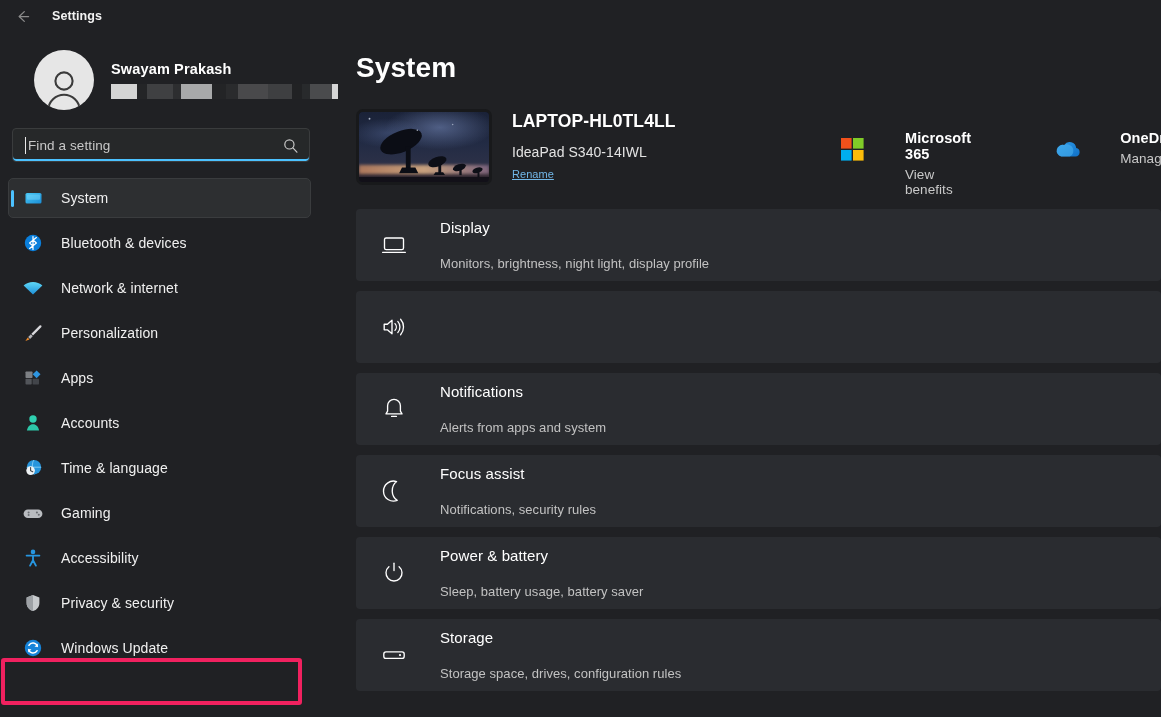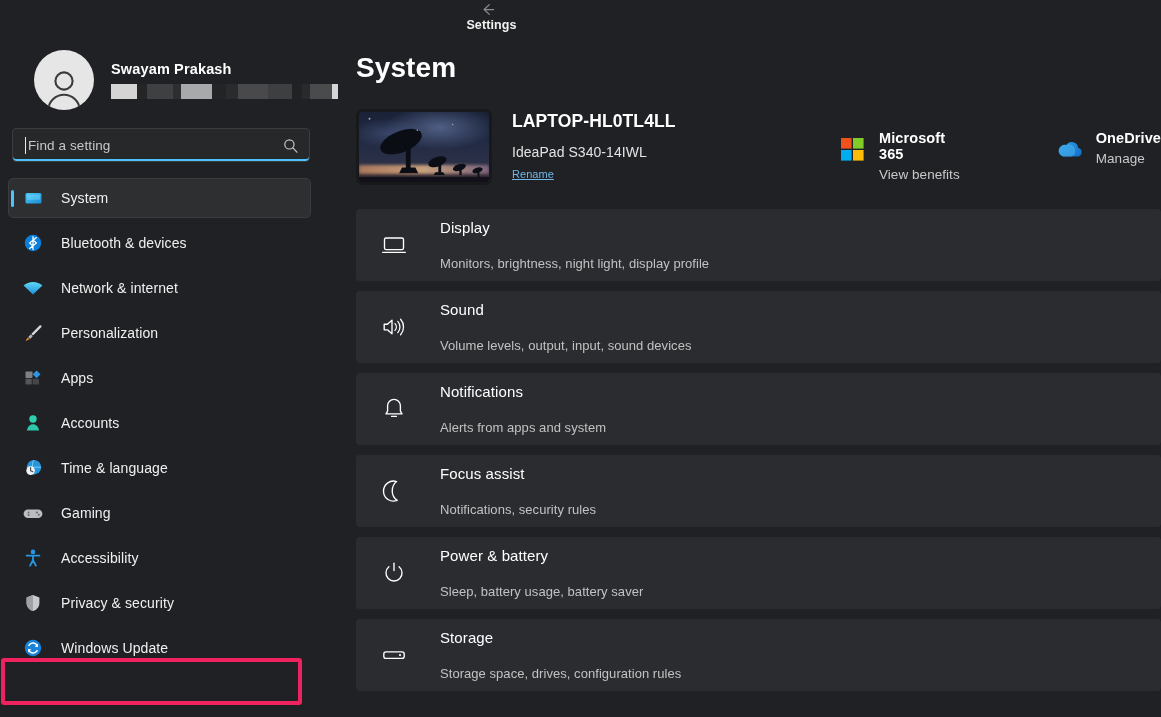--- a/index.html
+++ b/index.html
@@ -9,21 +9,21 @@
     font-family: "Liberation Sans", sans-serif;
     overflow: hidden;
     color: #ffffff;
     -webkit-font-smoothing: antialiased;
   }
   #app { position: relative; width: 1161px; height: 717px; display: flex; }
 
   
   #titlebar {
     position: absolute; top: 0; left: 0; width: 971px; height: 32px;
-    display: flex; align-items: center; z-index: 6; flex-direction: column;
+    display: flex; align-items: center; z-index: 6;
   }
   #back-btn {
     width: 34px; height: 30px; margin-left: 6px;
     display: flex; align-items: center; justify-content: center;
     border-radius: 4px;
   }
   #back-btn svg { display: block; }
   #win-title {
     font-size: 12.5px; font-weight: bold; color: #f2f2f2;
     margin-left: 12px; letter-spacing: .1px;
@@ -142,21 +142,21 @@
   #rename-link {
     font-size: 11px; color: #71b7e8; margin-top: 8px;
     display: inline-block; letter-spacing: .05px;
   }
 
   
   #services {
     position: absolute; top: 130px; left: 500px;
     display: flex; align-items: flex-start; gap: 82px;
   }
-  .service { display: flex; align-items: flex-start; }
+  .service { display: flex; align-items: flex-start; gap: 26px; }
   .service-icon {
     width: 28px; height: 28px; flex: 0 0 28px; margin-top: 5px;
     display: flex; align-items: center; justify-content: center;
   }
   .service-text { margin-left: 13px; }
   .service-title { font-size: 14.5px; font-weight: bold; color: #ffffff; letter-spacing: .1px; }
   .service-sub { font-size: 13.5px; color: #c9c9c9; margin-top: 5px; letter-spacing: .05px; }
 
   
   #cards { margin: 24px 0 0 18px; }
@@ -457,24 +457,20 @@
         </div>
       </div>
 
       <div class="card">
         <div class="card-icon">
           <svg width="26" height="26" viewBox="0 0 26 26" aria-hidden="true">
             <path d="M3.2 10.2h3.2L11 6.2v13.6l-4.6-4H3.2z" fill="none" stroke="#ffffff" stroke-width="1.35" stroke-linejoin="round"></path>
             <path d="M14 9.6a5 5 0 0 1 0 6.8M16.8 7.4a8.4 8.4 0 0 1 0 11.2M19.6 5.3a11.6 11.6 0 0 1 0 15.4" fill="none" stroke="#ffffff" stroke-width="1.3" stroke-linecap="round"></path>
           </svg>
         </div>
-        <div class="card-text">
-          <div class="card-title">Sound</div>
-          <div class="card-sub">Volume levels, output, input, sound devices</div>
-        </div>
       </div>
 
       <div class="card">
         <div class="card-icon">
           <svg width="26" height="26" viewBox="0 0 26 26" aria-hidden="true">
             <path d="M13 3.4a6.4 6.4 0 0 0-6.4 6.4v5.3L5 17.9h16l-1.6-2.8V9.8A6.4 6.4 0 0 0 13 3.4z" fill="none" stroke="#ffffff" stroke-width="1.35" stroke-linejoin="round"></path>
             <path d="M10.6 20.4h4.8" stroke="#ffffff" stroke-width="1.35" stroke-linecap="round"></path>
           </svg>
         </div>
         <div class="card-text">

